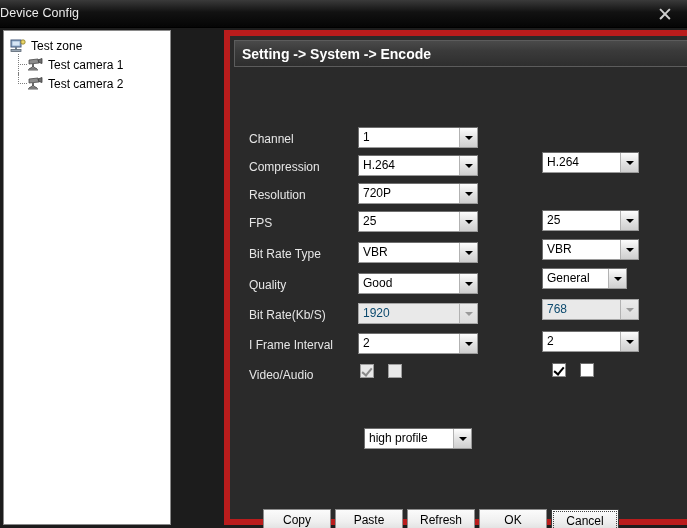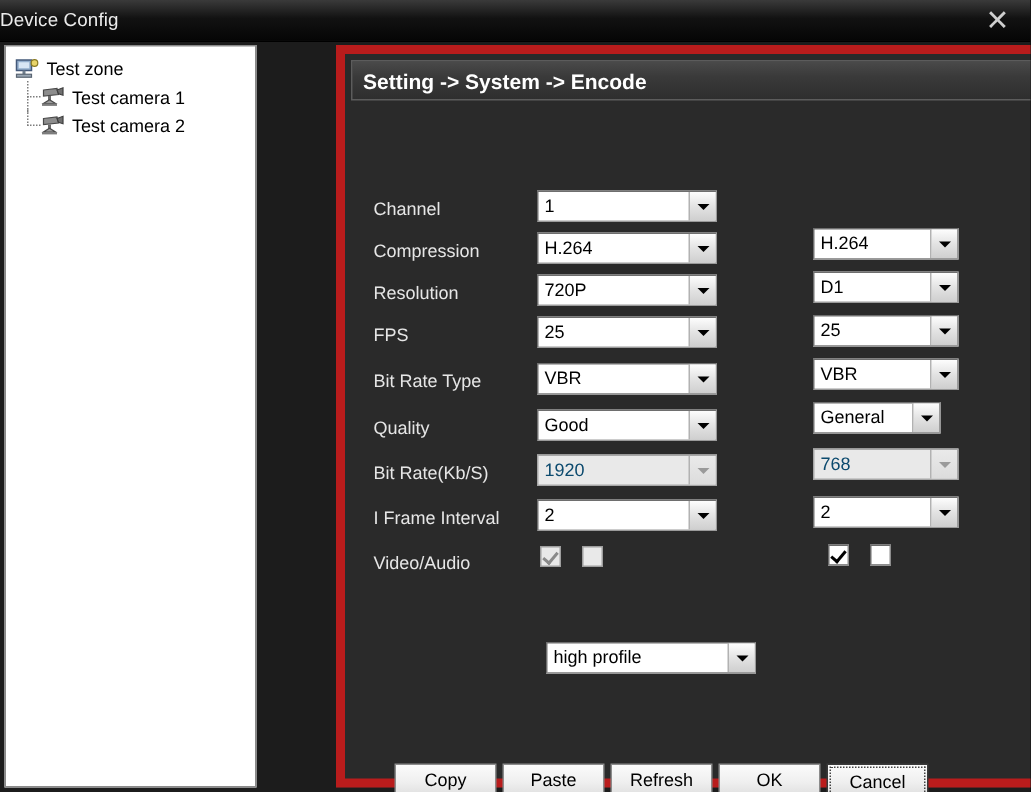--- a/index.html
+++ b/index.html
@@ -345,24 +345,20 @@
       </div>
 
       <div class="cbox dim checked" style="left:130px; top:295px;"></div>
       <div class="cbox dim" style="left:158px; top:295px;"></div>
 
       <div class="combo" style="left:312px; top:83px;  width:97px;">
         <span class="combo-value">H.264</span>
         <span class="combo-btn"></span>
       </div>
 
-      <div class="combo" style="left:312px; top:112px; width:97px;">
-        <span class="combo-value">D1</span>
-        <span class="combo-btn"></span>
-      </div>
 
       <div class="combo" style="left:312px; top:141px; width:97px;">
         <span class="combo-value">25</span>
         <span class="combo-btn"></span>
       </div>
 
       <div class="combo" style="left:312px; top:170px; width:97px;">
         <span class="combo-value">VBR</span>
         <span class="combo-btn"></span>
       </div>
@@ -378,21 +374,21 @@
       </div>
 
       <div class="combo" style="left:312px; top:262px; width:97px;">
         <span class="combo-value">2</span>
         <span class="combo-btn"></span>
       </div>
 
       <div class="cbox checked" style="left:322px; top:294px;"></div>
       <div class="cbox" style="left:350px; top:294px;"></div>
 
-      <div class="combo" style="left:134px; top:359px; width:140px;">
+      <div class="combo" style="left:134px; top:359px; width:108px;">
         <span class="combo-value">high profile</span>
         <span class="combo-btn"></span>
       </div>
 
       <div class="btn" style="left:105px; top:440px; width:68px;">Paste</div>
       <div class="btn" style="left:33px;  top:440px; width:68px;">Copy</div>
       <div class="btn" style="left:177px; top:440px; width:68px;">Refresh</div>
       <div class="btn" style="left:249px; top:440px; width:68px;">OK</div>
       <div class="btn focused" style="left:321px; top:440px; width:68px;">
         <span class="btn-inner">Cancel</span>

